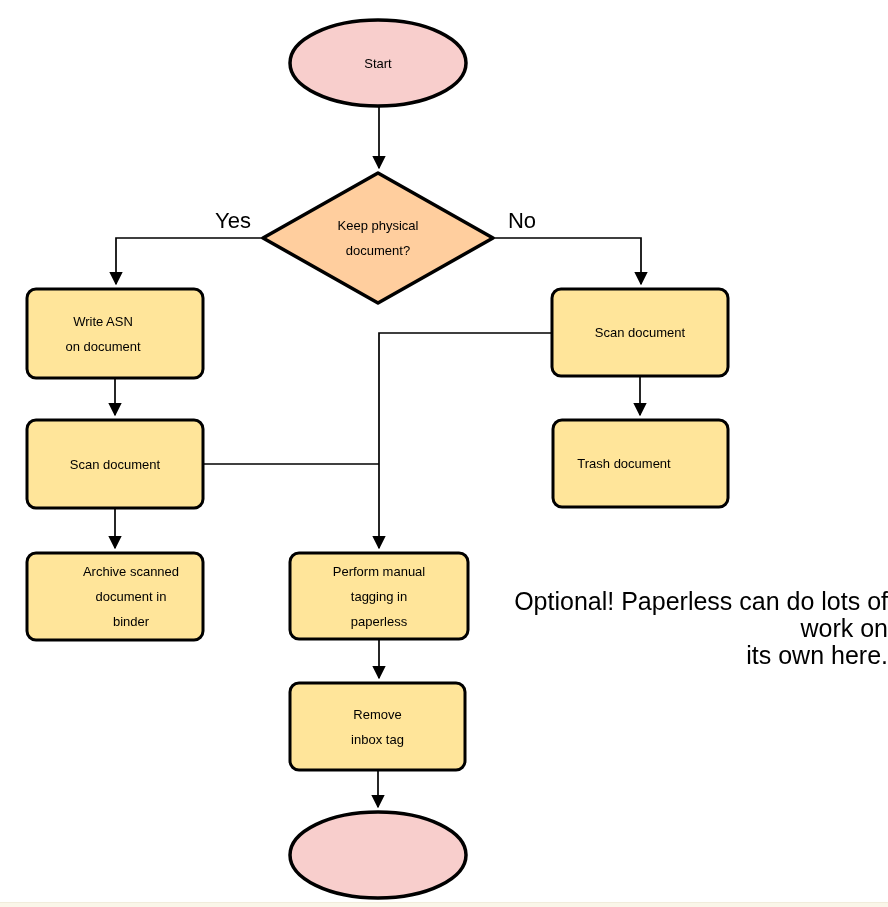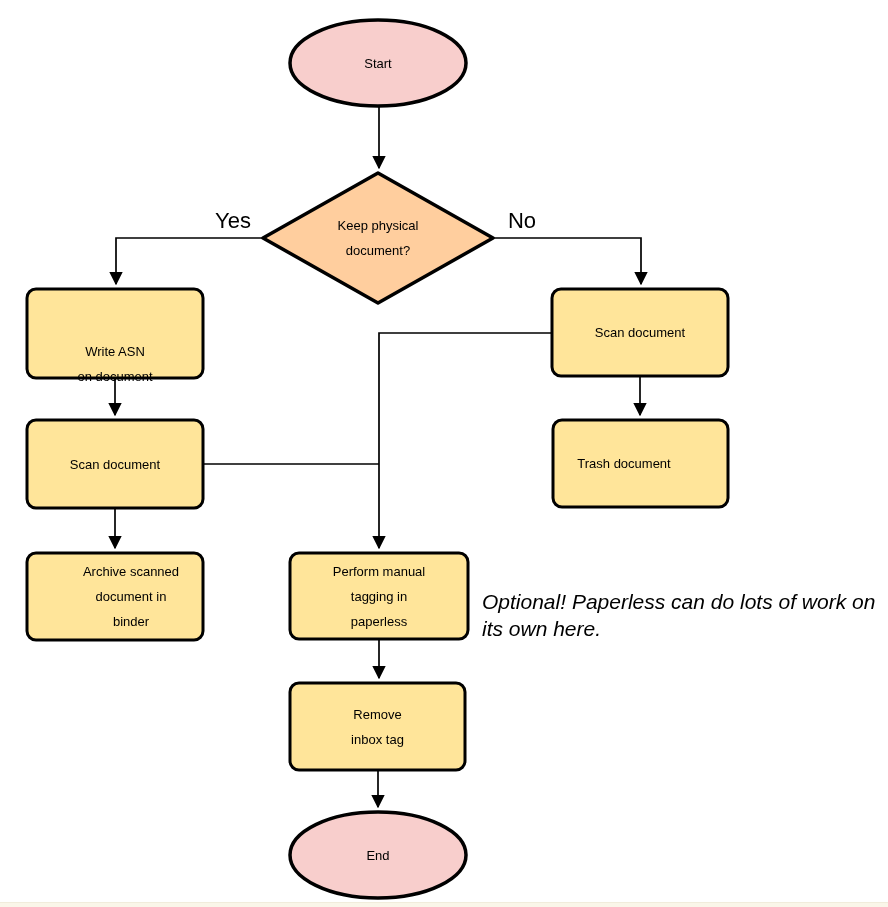--- a/index.html
+++ b/index.html
@@ -61,26 +61,25 @@
     position: absolute;
     display: flex;
     align-items: center;
     justify-content: center;
     font-size: 22px;
     color: var(--text, #000000);
     pointer-events: none;
   }
   .note-label {
     position: absolute;
-    font-style: italic;
-    font-size: 21px;
+    font-size: 25px;
     line-height: 27px;
     color: var(--text, #000000);
     white-space: pre-line;
-    text-align: left;
+    text-align: right;
   }
   .bottom-strip {
     position: absolute;
     left: 0;
     bottom: 0;
     width: 100%;
     height: 4px;
     background: var(--bottom-strip, #faf6e9);
     border-top: 1px solid #f1ecdb;
   }
@@ -122,21 +121,21 @@
 
   <div class="node-label" style="left:290px; top:20px; width:176px; height:86px;">Start</div>
 
   <div class="node-label" style="left:263px; top:173px; width:230px; height:130px;">Keep physical
 document?</div>
 
   <div class="edge-label" style="left:203px; top:210px; width:60px; height:22px;">Yes</div>
 
   <div class="edge-label" style="left:492px; top:210px; width:60px; height:22px;">No</div>
 
-  <div class="node-label" style="left:27px; top:289px; width:176px; height:89px;margin-top:30px;">Write ASN
+  <div class="node-label" style="left:15px; top:289px; width:176px; height:89px;">Write ASN
 on document</div>
 
   <div class="node-label" style="left:27px; top:420px; width:176px; height:88px;">Scan document</div>
 
   <div class="node-label" style="left:27px; top:553px; width:208px; height:87px;">Archive scanned
 document in
 binder</div>
 
   <div class="node-label" style="left:552px; top:289px; width:176px; height:87px;">Scan document</div>
 
@@ -145,16 +144,15 @@
   <div class="node-label" style="left:290px; top:553px; width:178px; height:86px;">Perform manual
 tagging in
 paperless</div>
 
   <div class="note-label" style="left:482px; top:588px; width:406px;">Optional! Paperless can do lots of work on
 its own here.</div>
 
   <div class="node-label" style="left:290px; top:683px; width:175px; height:87px;">Remove
 inbox tag</div>
 
-  <div class="node-label" style="left:290px; top:812px; width:176px; height:86px;">End</div>
 
   <div class="bottom-strip"></div>
 </div>
 
 </body></html>

